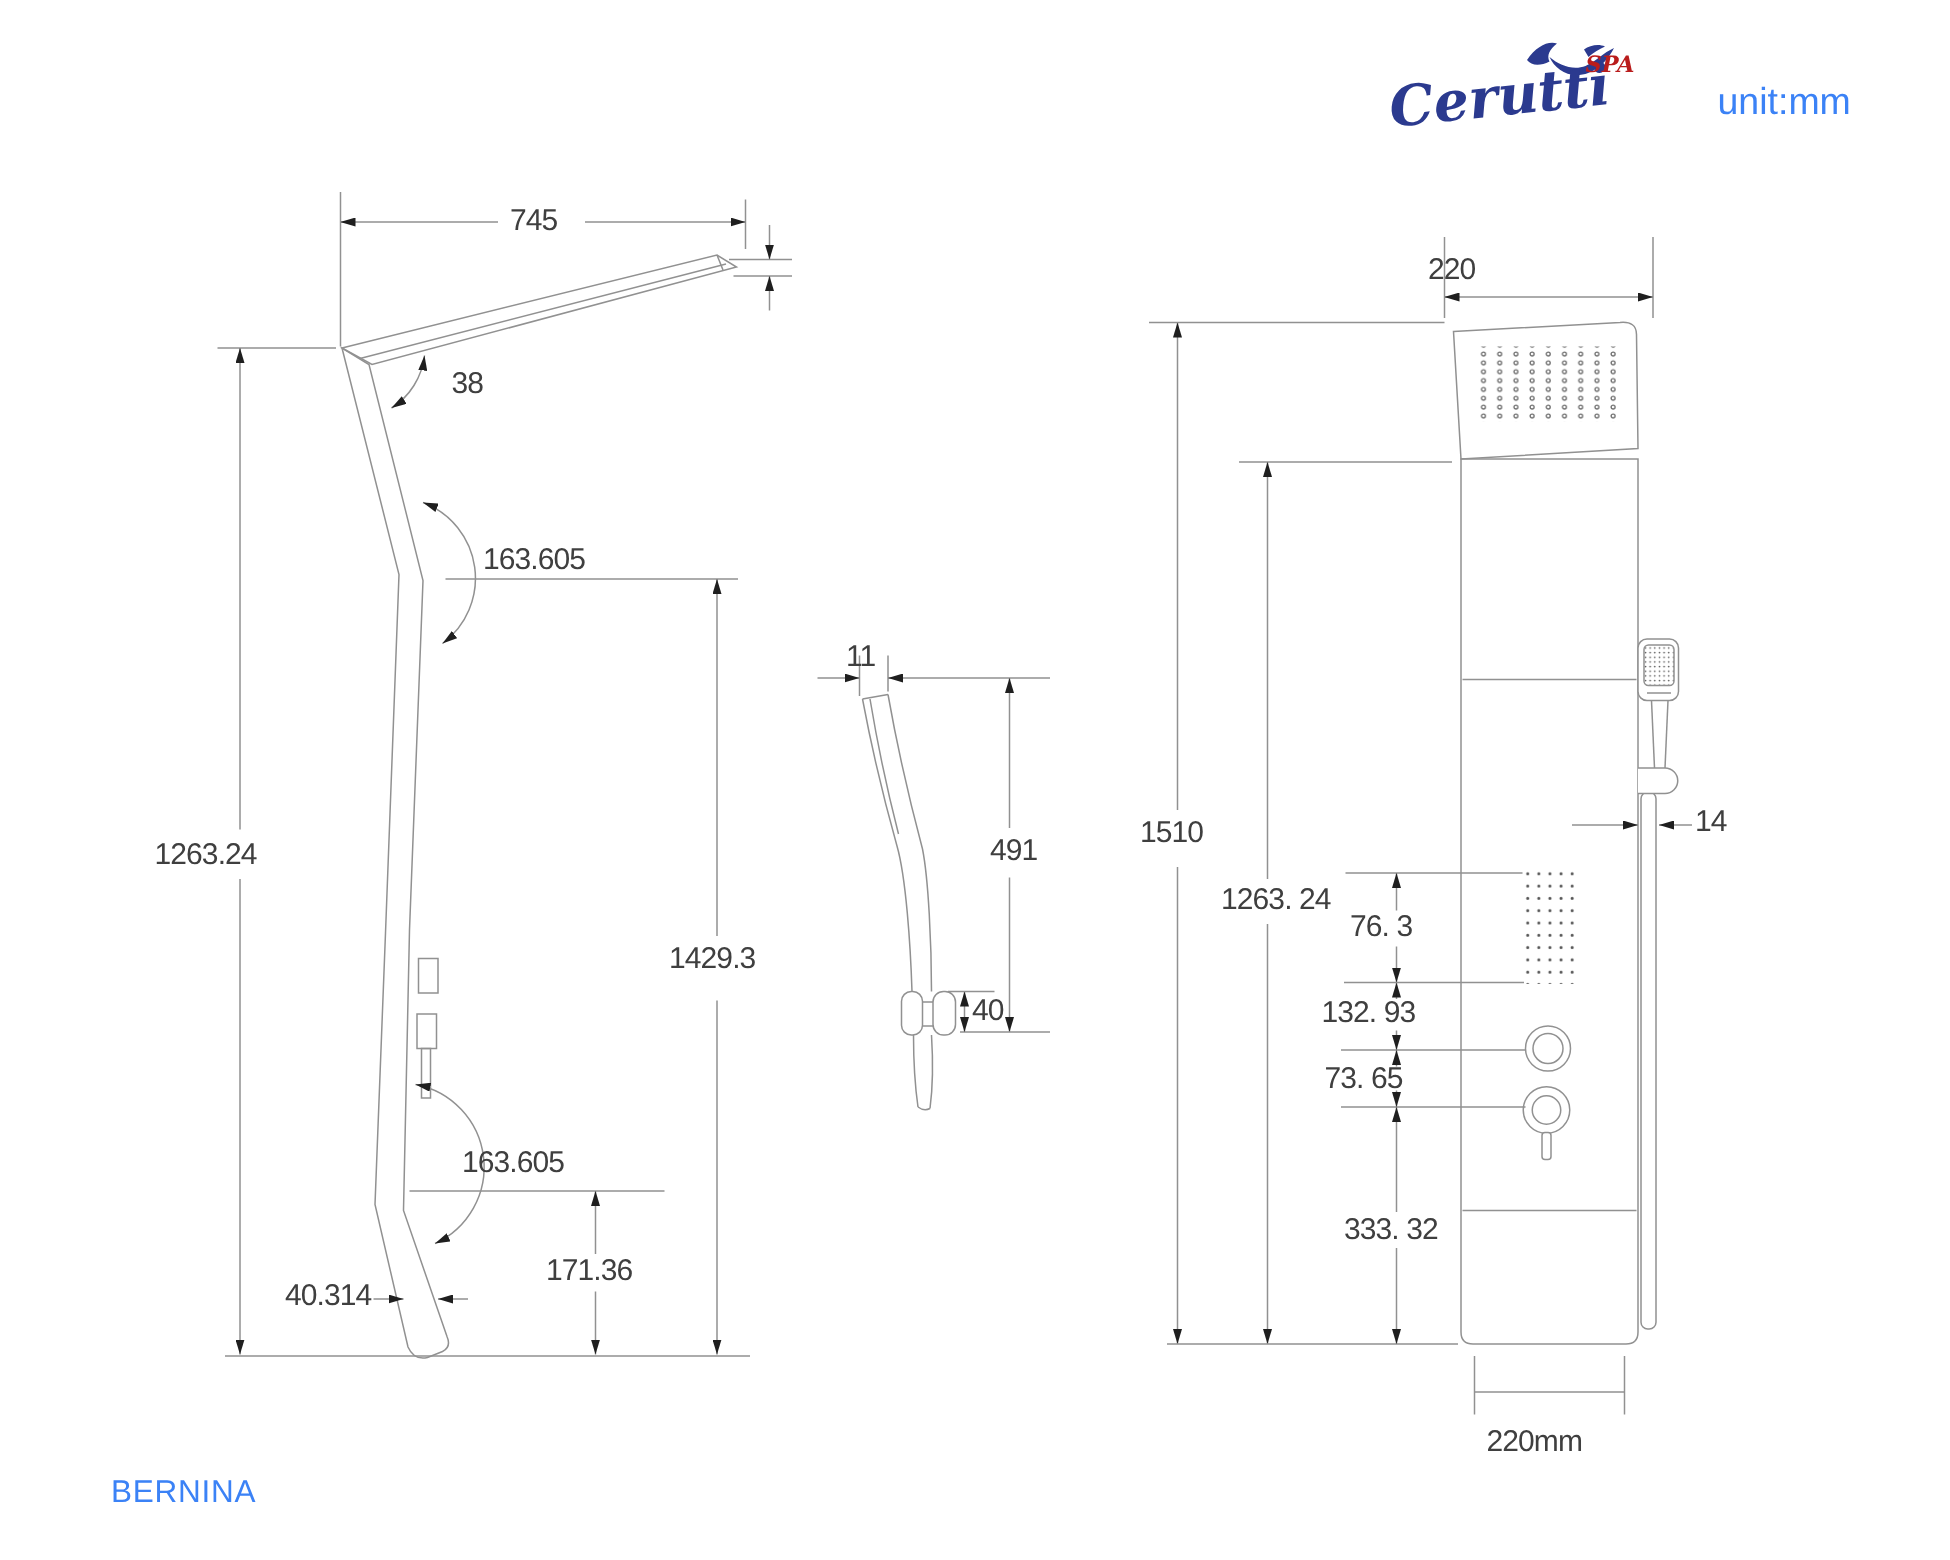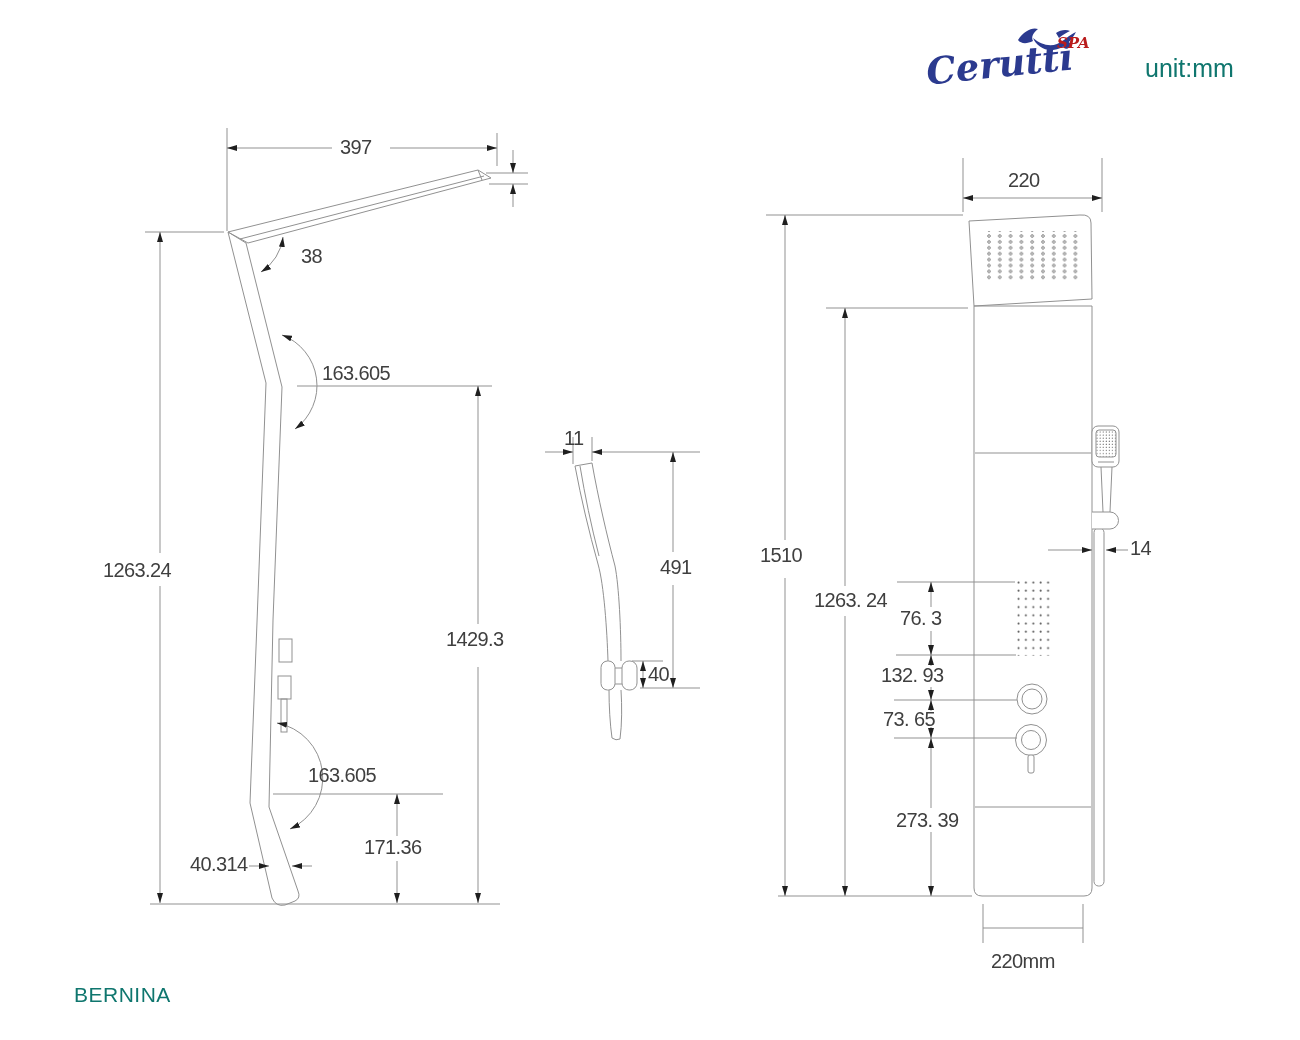--- a/index.html
+++ b/index.html
@@ -1,21 +1,21 @@
 <!DOCTYPE html>
 <html><head>
 <meta charset="utf-8">
 <style>
   html,body{margin:0;padding:0;background:#ffffff;}
   #stage{position:relative;width:1300px;height:1040px;background:#ffffff;overflow:hidden;
          font-family:"Liberation Sans",sans-serif;}
   #linework{position:absolute;left:0;top:0;}
   .dim{position:absolute;white-space:nowrap;font-size:20px;letter-spacing:-0.6px;
        color:#3f3f3f;line-height:1;font-family:"Liberation Sans",sans-serif;}
-  .caption{position:absolute;white-space:nowrap;color:#0f766e;line-height:1;}
+  .caption{position:absolute;white-space:nowrap;color:#3b82f6;line-height:1;}
   #model-name{left:74px;top:984px;font-size:21px;letter-spacing:0.5px;}
   #unit-label{left:1145px;top:56px;font-size:25px;}
   #brand-name{left:926px;top:46px;font-size:37px;font-family:"DejaVu Serif",serif;
               font-style:italic;font-weight:bold;color:#2b3a8f;transform:rotate(-6deg);}
   #brand-suffix{left:1057px;top:36px;font-size:15px;font-family:"DejaVu Serif",serif;
                 font-style:italic;font-weight:bold;color:#b91c1c;}
 </style>
 </head>
 <body>
 
@@ -201,36 +201,36 @@
       <path d="M1033,38 C1040,44 1049,47 1057,44 C1064,41 1069,35 1076,32 C1072,40 1064,49 1053,50 C1044,51 1036,45 1033,38 Z"></path>
       <path d="M1056,33 C1060,30 1066,29 1070,31 C1066,33 1062,35 1059,38 Z"></path>
     </g>
   </svg>
 
   <div class="caption" id="brand-name">Cerutti</div>
   <div class="caption" id="brand-suffix">SPA</div>
   <div class="caption" id="unit-label">unit:mm</div>
   <div class="caption" id="model-name">BERNINA</div>
 
-  <div class="dim" style="left:340px;top:137px">397</div>
+  <div class="dim" style="left:340px;top:137px">745</div>
   <div class="dim" style="left:301px;top:246px">38</div>
   <div class="dim" style="left:322px;top:363px">163.605</div>
   <div class="dim" style="left:103px;top:560px">1263.24</div>
   <div class="dim" style="left:446px;top:629px">1429.3</div>
   <div class="dim" style="left:308px;top:765px">163.605</div>
   <div class="dim" style="left:364px;top:837px">171.36</div>
   <div class="dim" style="left:190px;top:854px">40.314</div>
 
   <div class="dim" style="left:564px;top:428px">11</div>
   <div class="dim" style="left:660px;top:557px">491</div>
   <div class="dim" style="left:648px;top:664px">40</div>
 
-  <div class="dim" style="left:1008px;top:170px">220</div>
+  <div class="dim" style="left:952px;top:170px">220</div>
   <div class="dim" style="left:760px;top:545px">1510</div>
   <div class="dim" style="left:814px;top:590px">1263. 24</div>
   <div class="dim" style="left:900px;top:608px">76. 3</div>
   <div class="dim" style="left:881px;top:665px">132. 93</div>
   <div class="dim" style="left:883px;top:709px">73. 65</div>
-  <div class="dim" style="left:896px;top:810px">273. 39</div>
+  <div class="dim" style="left:896px;top:810px">333. 32</div>
   <div class="dim" style="left:1130px;top:538px">14</div>
   <div class="dim" style="left:991px;top:951px">220mm</div>
 
 </div>
 
 </body></html>

